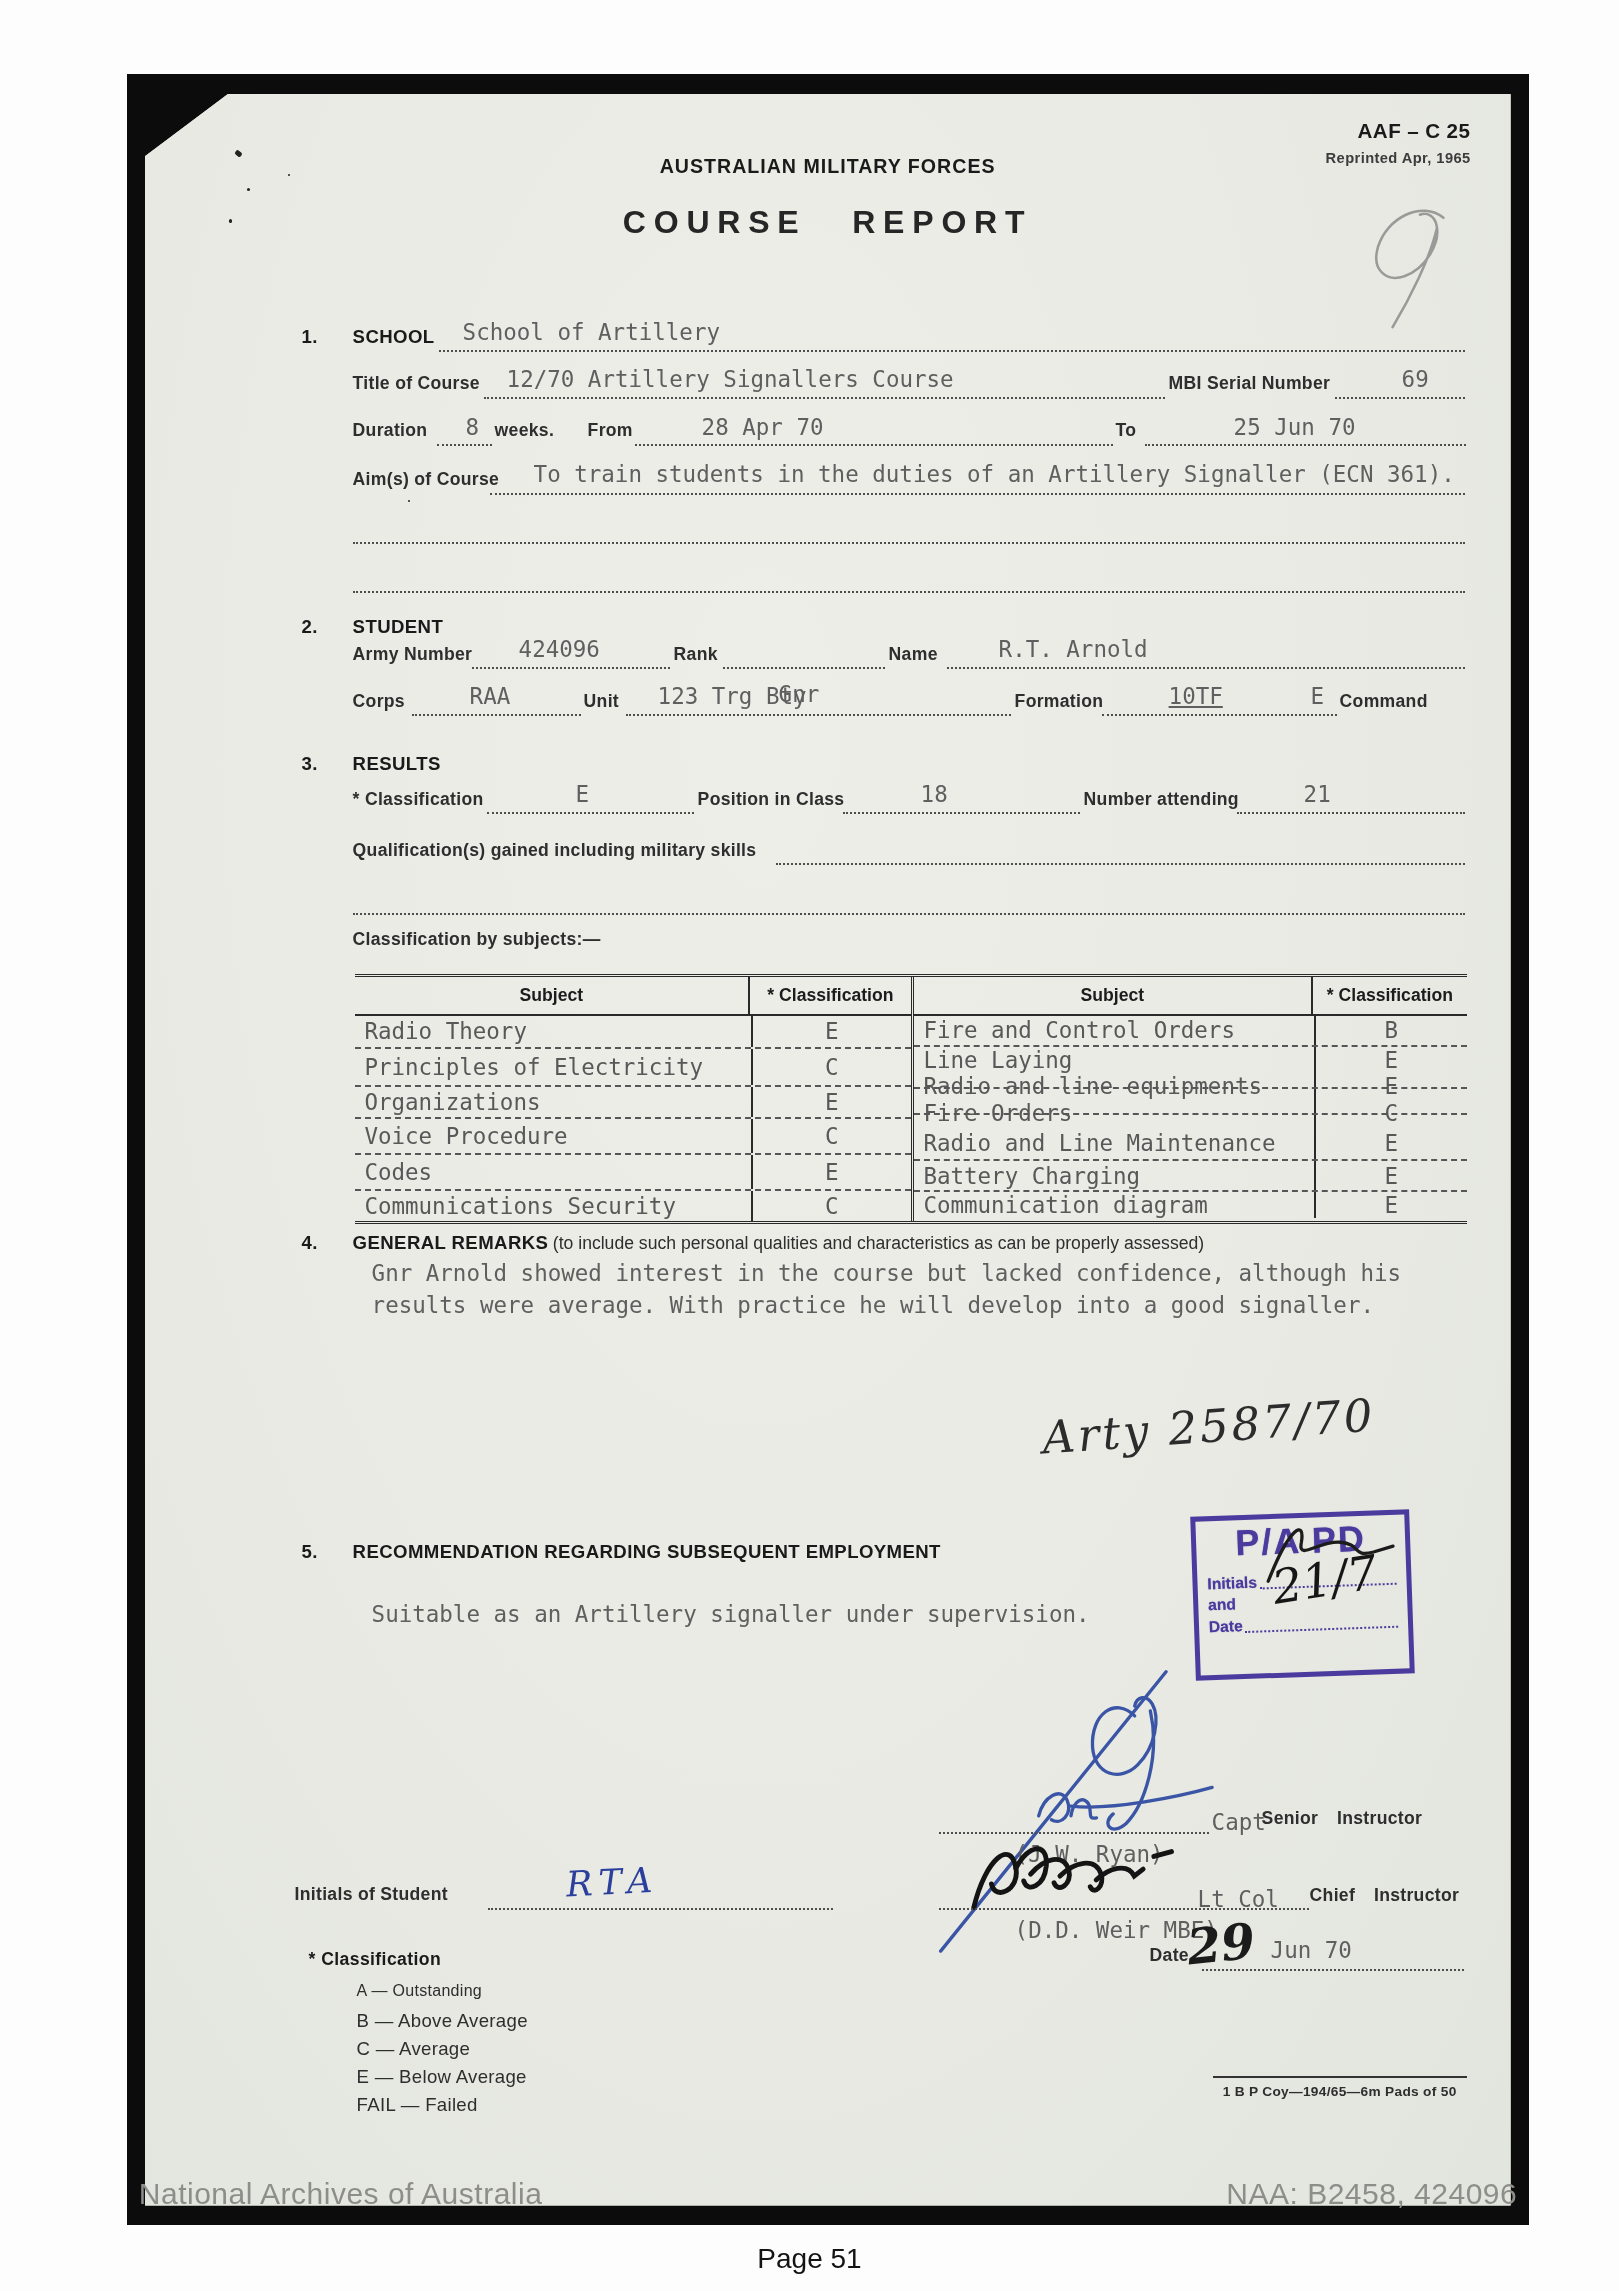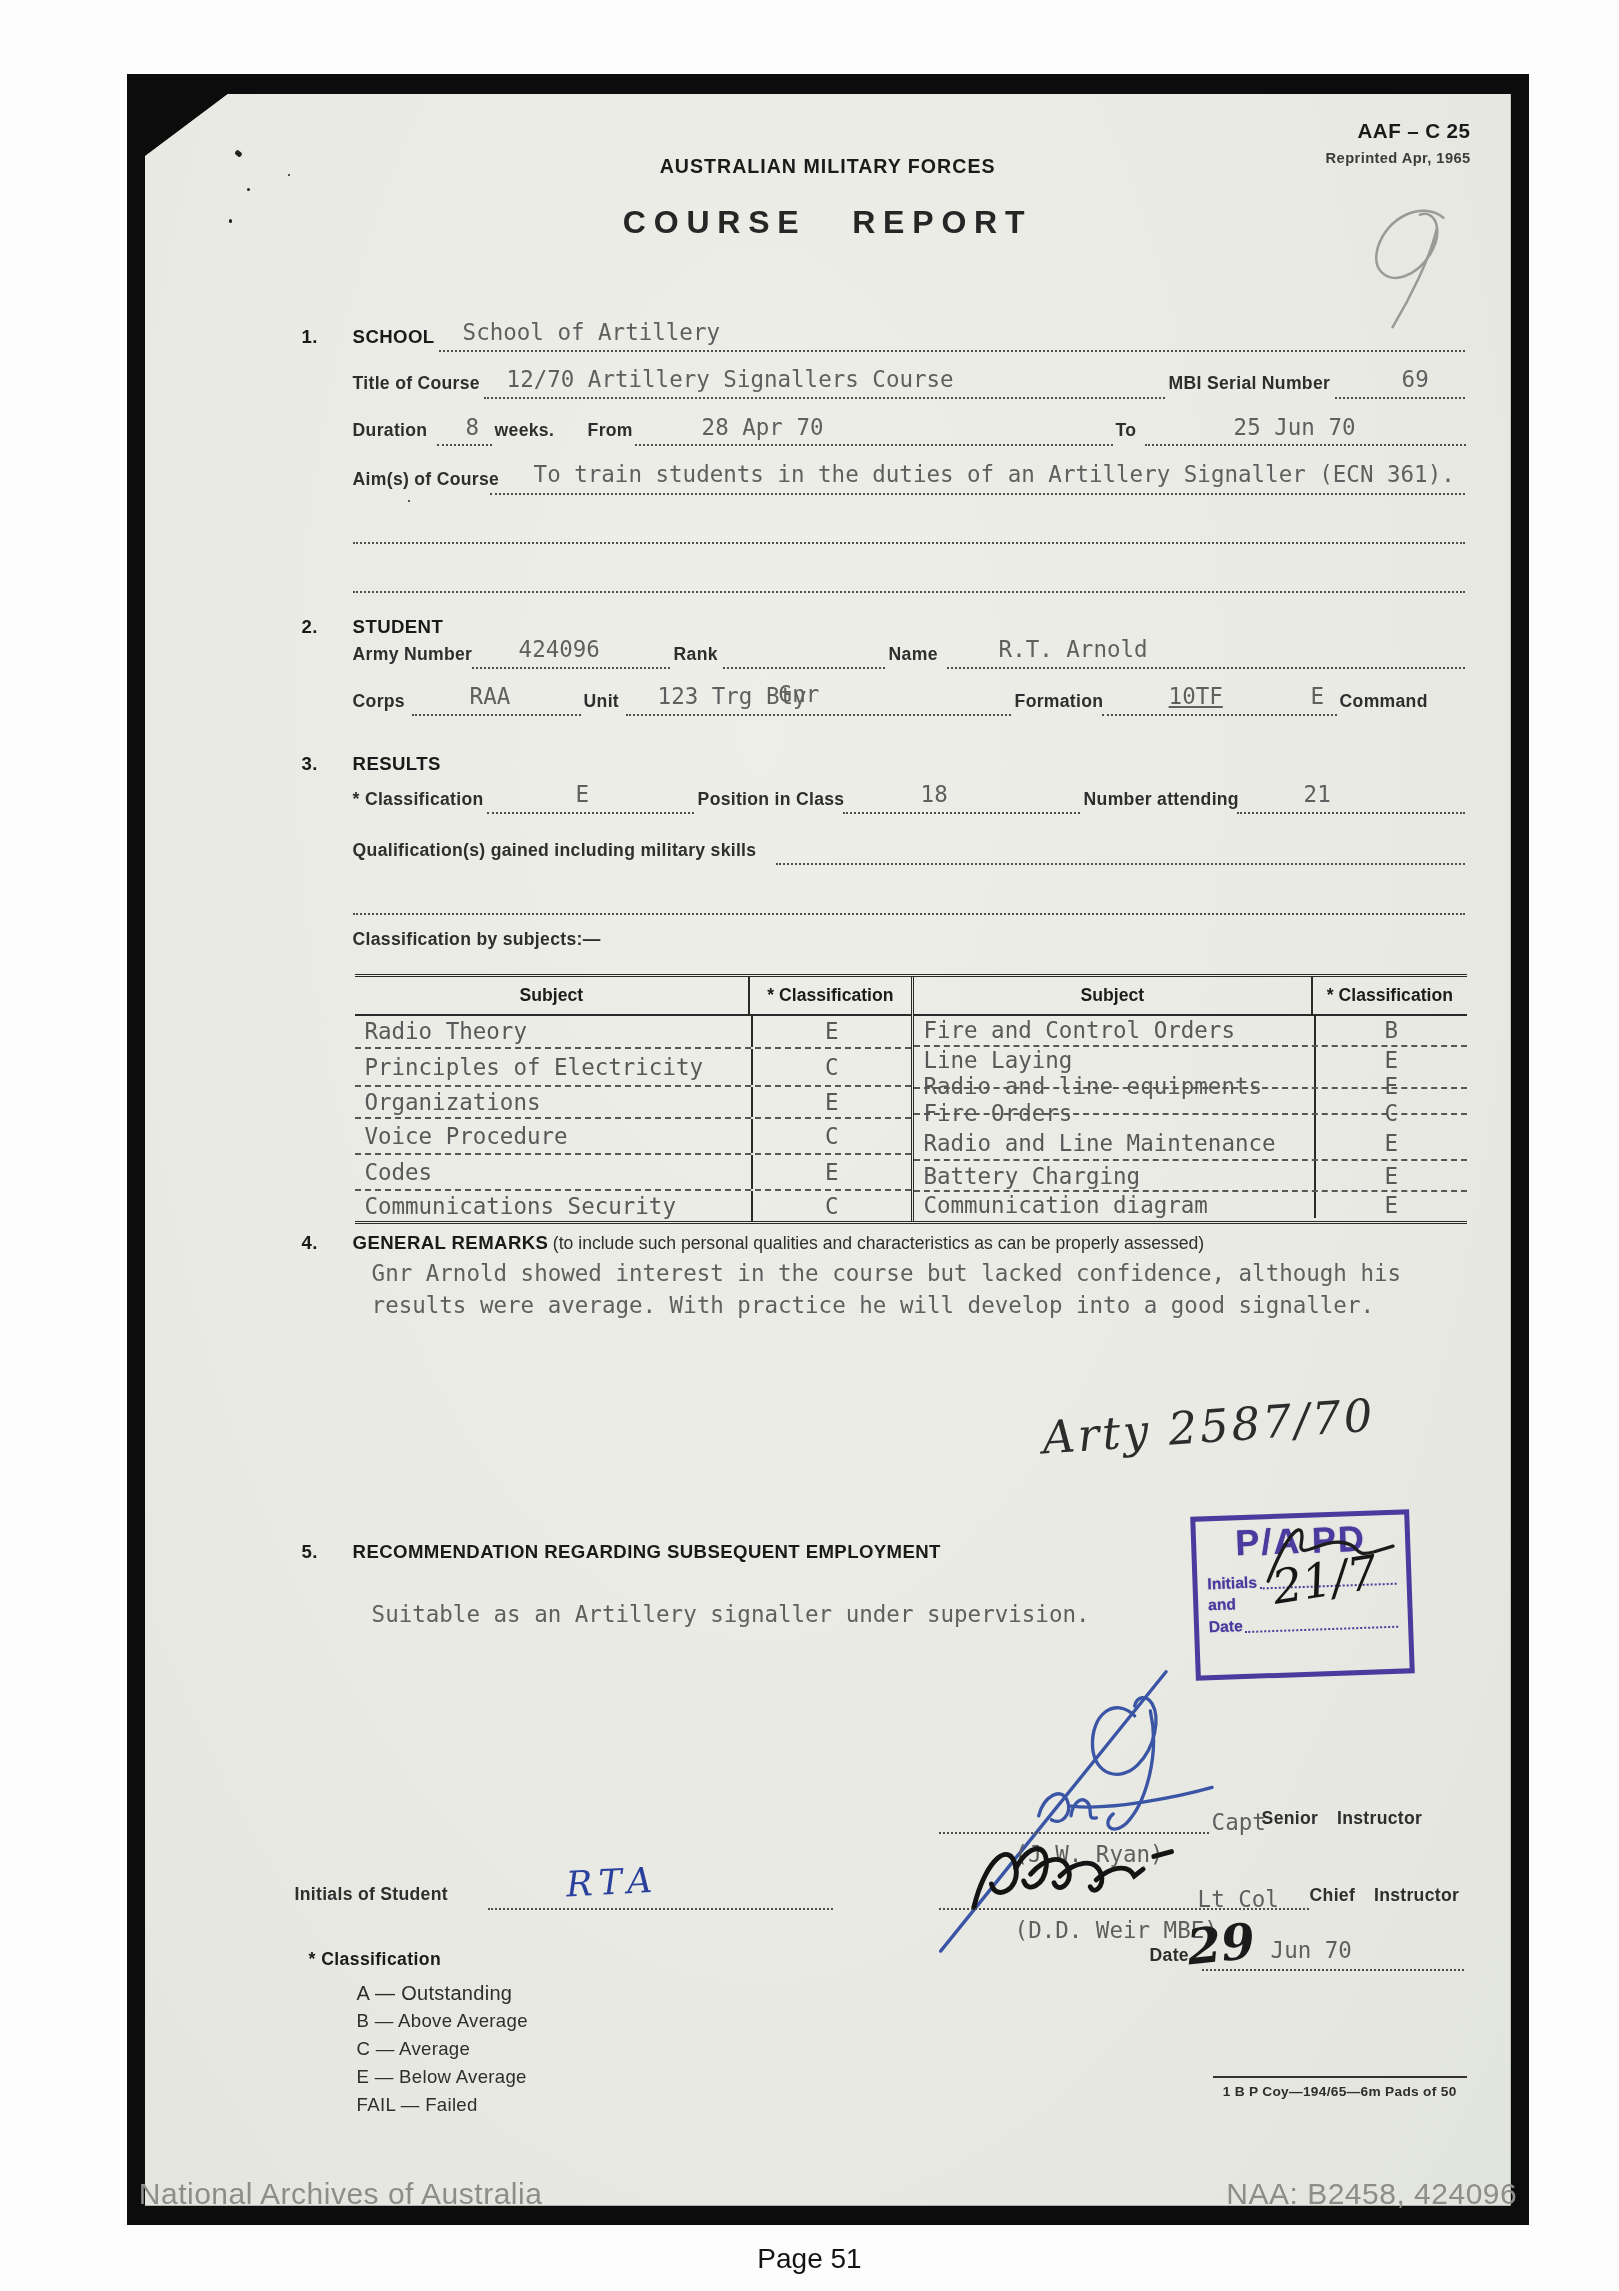--- a/index.html
+++ b/index.html
@@ -263,21 +263,21 @@
       <div class="lbl" style="left:142px;top:1790px;padding-left:8px;">Initials of Student</div>
       <div class="dt" style="left:343px;top:1814px;width:345px;"></div>
       <div class="hand" style="left:421px;top:1768px;font-size:35px;color:#2b3f9d;letter-spacing:6.9px;transform:rotate(-3deg);">RTA</div>
 
       <div class="lbl" style="left:1005px;top:1851px;">Date</div>
       <div class="dt" style="left:1057px;top:1875px;width:262px;"></div>
       <div class="hand" style="left:1042px;top:1821px;font-size:49px;font-weight:700;color:#1b1b1b;transform:rotate(-6deg);">29</div>
       <div class="tw" style="left:1126px;top:1843px;">Jun 70</div>
 
       <div class="hd" style="left:164px;top:1855px;font-size:17.6px;">* Classification</div>
-      <div class="lbl" style="left:212px;top:1888px;font-weight:400;font-size:20px;">A — Outstanding</div>
+      <div class="lbl" style="left:212px;top:1888px;font-weight:400;font-size:16px;">A — Outstanding</div>
       <div class="lbl" style="left:212px;top:1916px;font-weight:400;font-size:18.6px;">B — Above  Average</div>
       <div class="lbl" style="left:212px;top:1944px;font-weight:400;font-size:18.6px;">C — Average</div>
       <div class="lbl" style="left:212px;top:1972px;font-weight:400;font-size:18.6px;">E — Below  Average</div>
       <div class="lbl" style="left:212px;top:2000px;font-weight:400;font-size:18.6px;">FAIL — Failed</div>
 
       <div style="position:absolute;left:1068px;top:1982px;width:254px;border-top:2px solid #333;"></div>
       <div class="lbl" style="left:1068px;top:1990px;width:254px;text-align:center;font-size:13.7px;">1 B P Coy—194/65—6m  Pads  of  50</div>
 
     </div>
 

